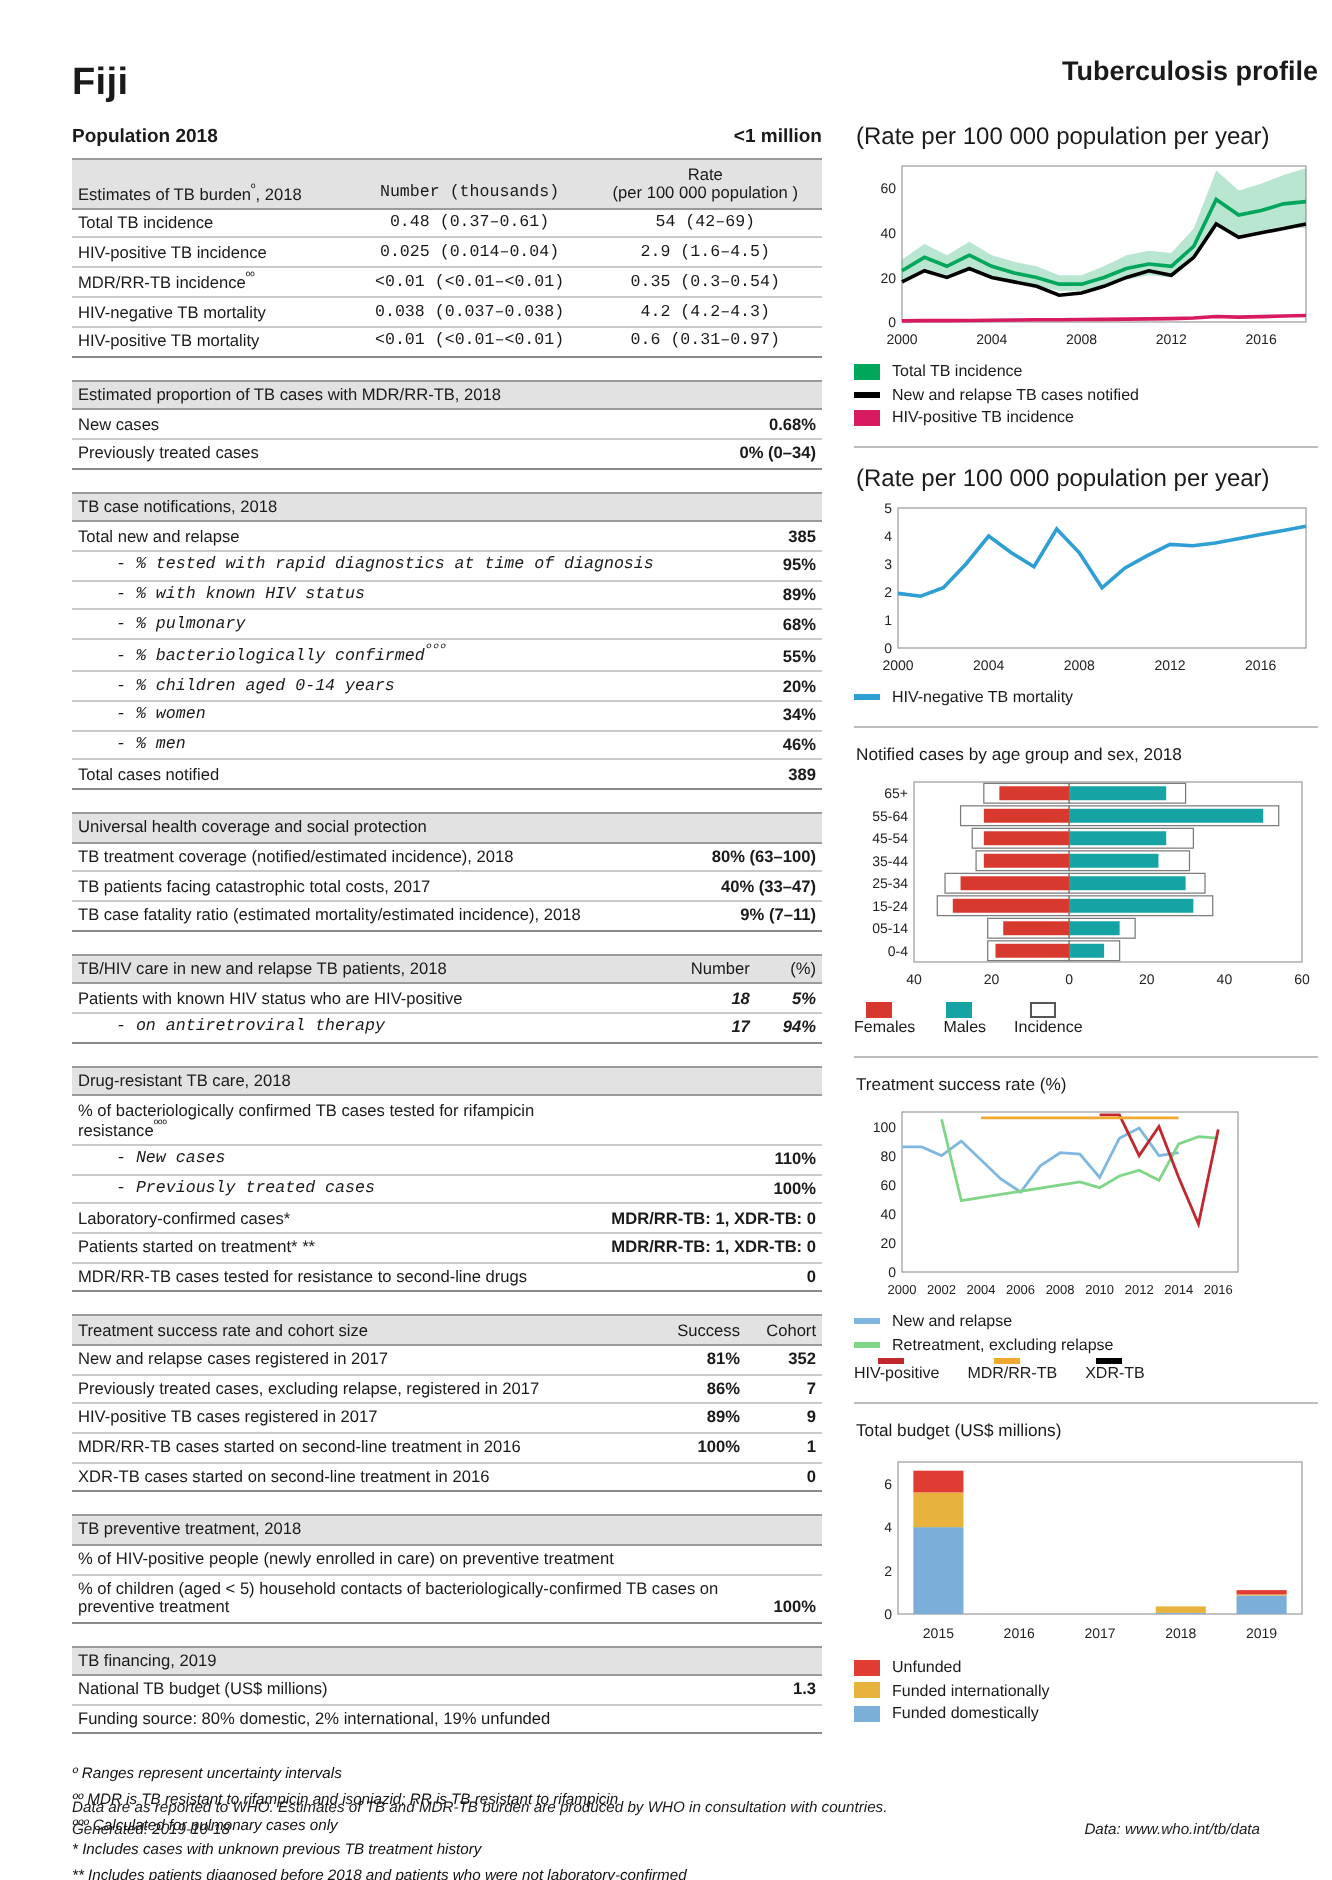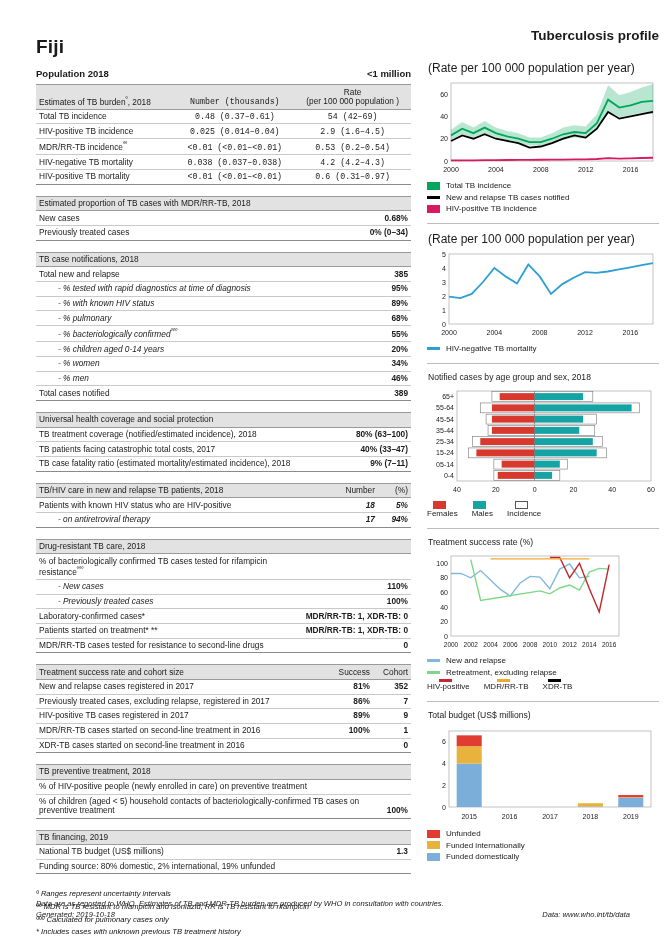--- a/index.html
+++ b/index.html
@@ -9,32 +9,32 @@
     background:#ffffff;
     font-family:"Liberation Sans", sans-serif;
     color:#1a1a1a;
     position:relative;
     overflow:hidden;
   }
   .page { position:relative; width:666px; height:940px; padding:0; }
 
   
   .left { position:absolute; left:36px; top:28px; width:375px; }
-  .country { font-size:19px; font-weight:bold; letter-spacing:0.2px; margin:8px 0 10px 0; }
+  .country { font-size:19px; font-weight:bold; letter-spacing:0.2px; margin:3px 0 10px 0; }
   .popline { display:flex; justify-content:space-between; font-size:9.5px; font-weight:bold; margin-bottom:5px; }
 
   table.tbl { width:100%; border-collapse:collapse; font-size:8.3px; }
   table.tbl td { padding:2.2px 3px; border-bottom:1px solid #c9c9c9; vertical-align:bottom; line-height:1.12; }
   table.tbl tr.hdr td { background:#e2e2e2; border-top:1px solid #9a9a9a; border-bottom:1px solid #9a9a9a; font-weight:normal; }
   table.tbl tr.hdr.tall td { vertical-align:bottom; padding-top:3px; }
   table.tbl tr.last td { border-bottom:1.4px solid #8a8a8a; }
   td.num { text-align:right; white-space:nowrap;font-weight:bold; }
   td.ctr { text-align:center; white-space:nowrap;font-family:Liberation Mono, monospace; }
   .ital { font-style:italic; }
-  .indent { padding-left:22px !important; }
+  .indent { padding-left:22px !important;font-family:Liberation Mono, monospace; }
   .sectiongap { height:11px; }
   .sup { font-size:6px; vertical-align:super; }
   .hdr-rate { text-align:center; line-height:1.15; }
 
   .notes { margin-top:14px; font-size:7.6px; font-style:italic; line-height:1.65; color:#111; }
 
   
   .right { position:absolute; left:418px; top:28px; width:232px;margin-left:9px; }
   .profile-title { text-align:right; font-size:13.5px; font-weight:bold; margin:0 0 18px 0; }
   .axis-title { font-size:12px; margin:0 0 2px 1px; }
@@ -82,21 +82,21 @@
             <td class="ctr">54 (42–69)</td>
           </tr>
           <tr class="">
             <td class="label">HIV-positive TB incidence</td>
             <td class="ctr">0.025 (0.014–0.04)</td>
             <td class="ctr">2.9 (1.6–4.5)</td>
           </tr>
           <tr class="">
             <td class="label">MDR/RR-TB incidence<span class="sup">ºº</span></td>
             <td class="ctr">&lt;0.01 (&lt;0.01–&lt;0.01)</td>
-            <td class="ctr">0.53 (0.2–0.54)</td>
+            <td class="ctr">0.35 (0.3–0.54)</td>
           </tr>
           <tr class="">
             <td class="label">HIV-negative TB mortality</td>
             <td class="ctr">0.038 (0.037–0.038)</td>
             <td class="ctr">4.2 (4.2–4.3)</td>
           </tr>
           <tr class="last">
             <td class="label">HIV-positive TB mortality</td>
             <td class="ctr">&lt;0.01 (&lt;0.01–&lt;0.01)</td>
             <td class="ctr">0.6 (0.31–0.97)</td>

